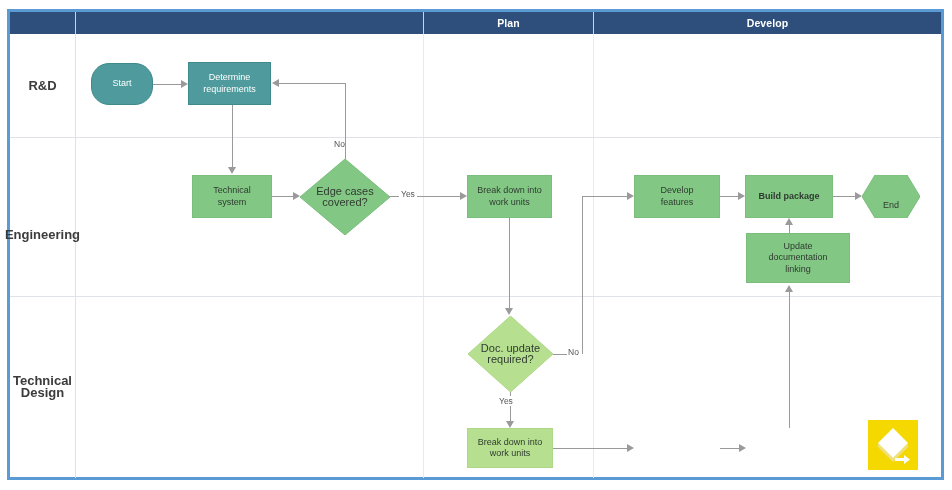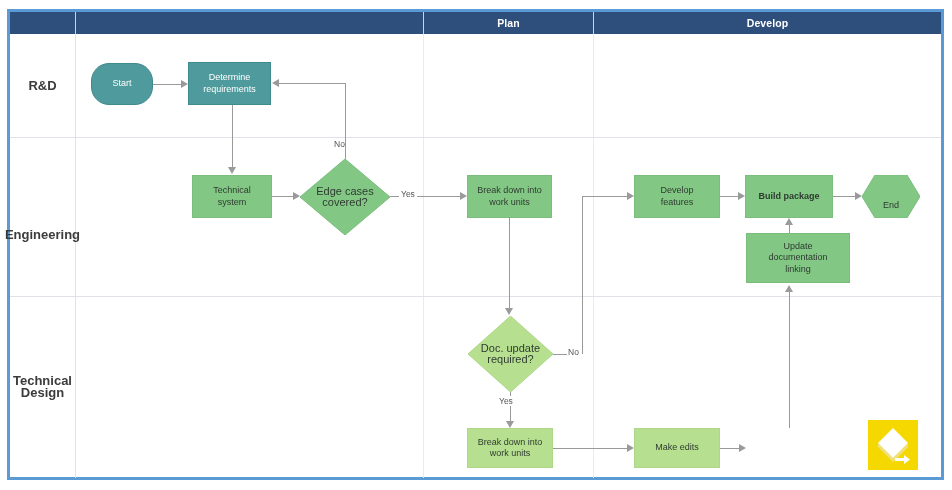--- a/index.html
+++ b/index.html
@@ -284,23 +284,20 @@
   <div class="edge-label" style="left:497px;top:396px;background:#ffffff;padding:0 2px;">Yes</div>
 
   <div class="node lightgreen" style="left:467px;top:428px;width:86px;height:40px;flex-direction:column;">
     <span>Break down into</span>
     <span>work units</span>
   </div>
 
   <div class="conn h" style="left:553px;top:448px;width:74px;"></div>
   <div class="arrow right" style="left:627px;top:444px;"></div>
 
-  <div class="node lightgreen" style="left:634px;top:428px;width:86px;height:40px;">
-    <span>Make edits</span>
-  </div>
 
   <div class="conn h" style="left:720px;top:448px;width:19px;"></div>
   <div class="arrow right" style="left:739px;top:444px;"></div>
 
 
   <div class="conn v" style="left:789px;top:292px;height:136px;"></div>
   <div class="arrow up" style="left:785px;top:285px;"></div>
 
   <div class="logo">
     <svg viewBox="0 0 50 50" width="50" height="50">

